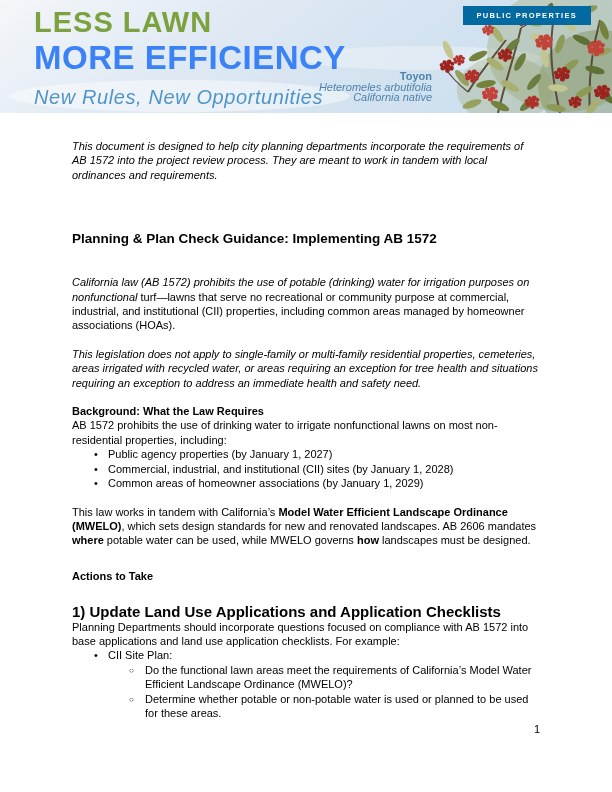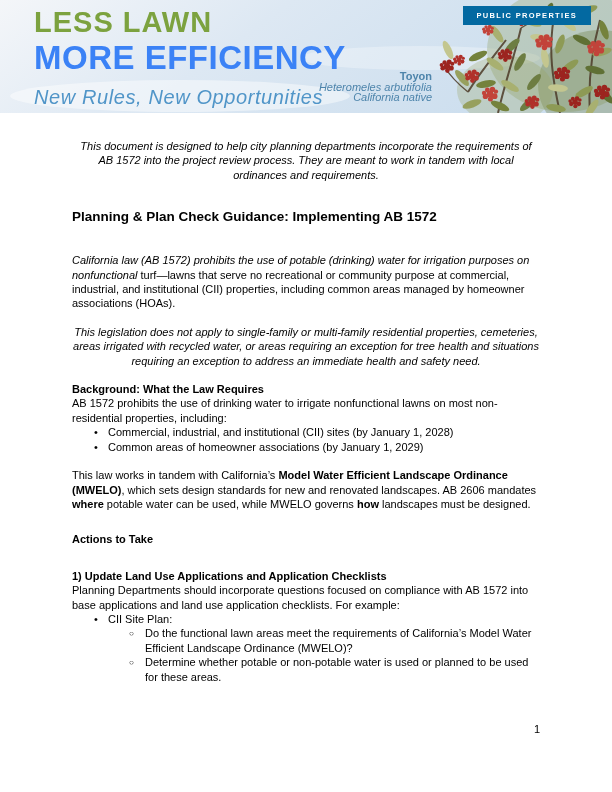--- a/index.html
+++ b/index.html
@@ -40,30 +40,30 @@
   .plant-caption .cap-latin { font-style:italic; }
   .plant-caption .cap-origin { font-style:italic; }
 
   
   .content {
     position:absolute; top:113px; left:0; width:612px;
     padding:26px 72px 0 72px;
     font-size:11px; line-height:14.4px;
   }
   .content p { margin:0 0 14px 0; }
-  .italic { font-style:italic;text-align:center; }
+  .italic { font-style:italic; }
   h1.doc-title {
     font-size:13.5px; font-weight:bold; line-height:17px;
-    margin:26px 0 28px 0;
+    margin:48px 0 28px 0;
   }
   h2.section-heading, h3.sub-heading {
     font-size:11px; font-weight:bold; line-height:14.4px; margin:14px 0 0 0;
   }
   h2.actions-heading { font-size:11px; font-weight:bold; line-height:14.4px; margin:21px 0 0 0; }
-  h3.action1-heading { font-size:11px; font-weight:bold; line-height:14.4px; margin:22px 0 0 0; }
+  h3.action1-heading { font-size:15px; font-weight:bold; line-height:14.4px; margin:22px 0 0 0; }
   .tight { margin-bottom:0 !important; }
   ul.l1 { list-style:none; margin:0; padding-left:36px; }
   ul.l1 > li { position:relative; }
   ul.l1 > li > .li-text { display:inline; }
   ul.l1 > li::before {
     content:"•"; position:absolute; left:-14px; top:0; font-size:11px;
   }
   ul.l2 { list-style:none; margin:0; padding-left:37px; }
   ul.l2 > li { position:relative; }
   ul.l2 > li::before {
@@ -188,20 +188,21 @@
 
     <h1 class="doc-title">Planning &amp; Plan Check Guidance: Implementing AB 1572</h1>
 
     <p><em>California law (AB 1572) prohibits the use of potable (drinking) water for irrigation purposes on nonfunctional </em><span>turf—lawns that serve no recreational or community purpose at commercial, industrial, and institutional (CII) properties, including common areas managed by homeowner associations (HOAs).</span></p>
 
     <p class="italic">This legislation does not apply to single-family or multi-family residential properties, cemeteries, areas irrigated with recycled water, or areas requiring an exception for tree health and situations requiring an exception to address an immediate health and safety need.</p>
 
     <h2 class="section-heading tight">Background: What the Law Requires</h2>
     <p class="tight">AB 1572 prohibits the use of drinking water to irrigate nonfunctional lawns on most non-residential properties, including:</p>
     <ul class="l1">
+      <li><span class="li-text">Public agency properties (by January 1, 2027)</span></li>
       <li><span class="li-text">Commercial, industrial, and institutional (CII) sites (by January 1, 2028)</span></li>
       <li><span class="li-text">Common areas of homeowner associations (by January 1, 2029)</span></li>
     </ul>
 
     <p style="margin-top:14px"><span>This law works in tandem with California’s </span><strong>Model Water Efficient Landscape Ordinance (MWELO)</strong><span>, which sets design standards for new and renovated landscapes. AB 2606 mandates </span><strong>where</strong><span> potable water can be used, while MWELO governs </span><strong>how</strong><span> landscapes must be designed.</span></p>
 
     <h2 class="actions-heading">Actions to Take</h2>
 
     <h3 class="action1-heading">1) Update Land Use Applications and Application Checklists</h3>
     <p class="tight">Planning Departments should incorporate questions focused on compliance with AB 1572 into base applications and land use application checklists. For example:</p>

